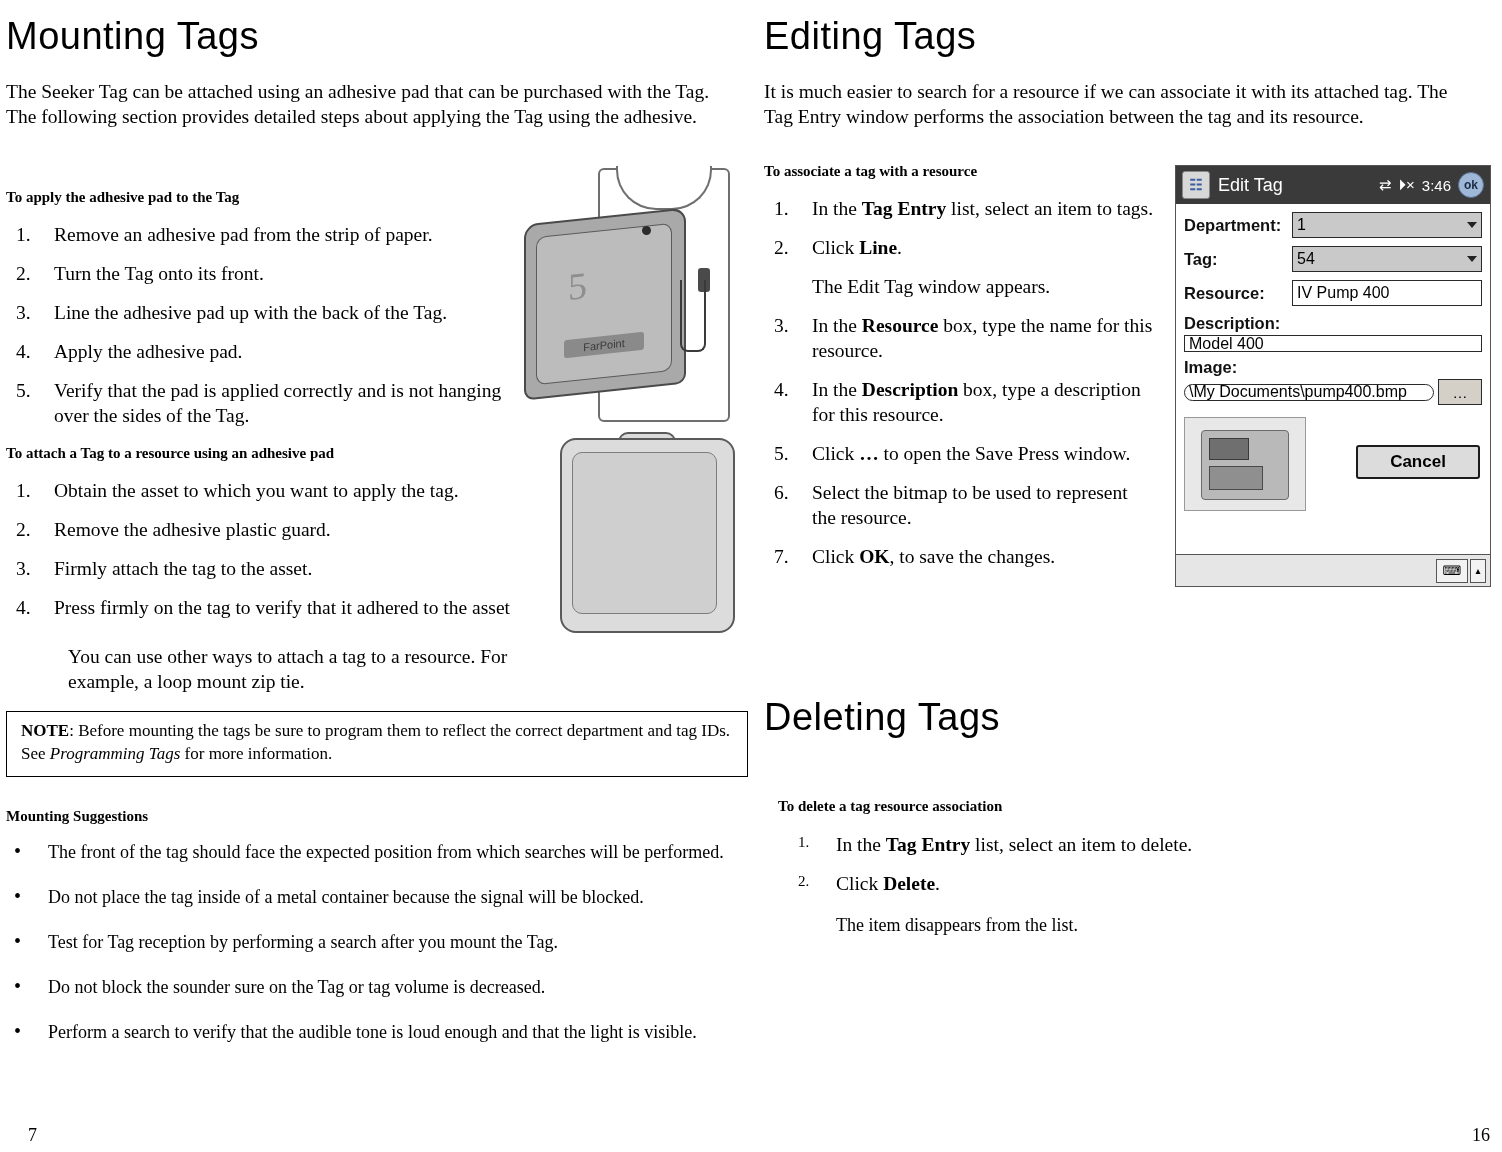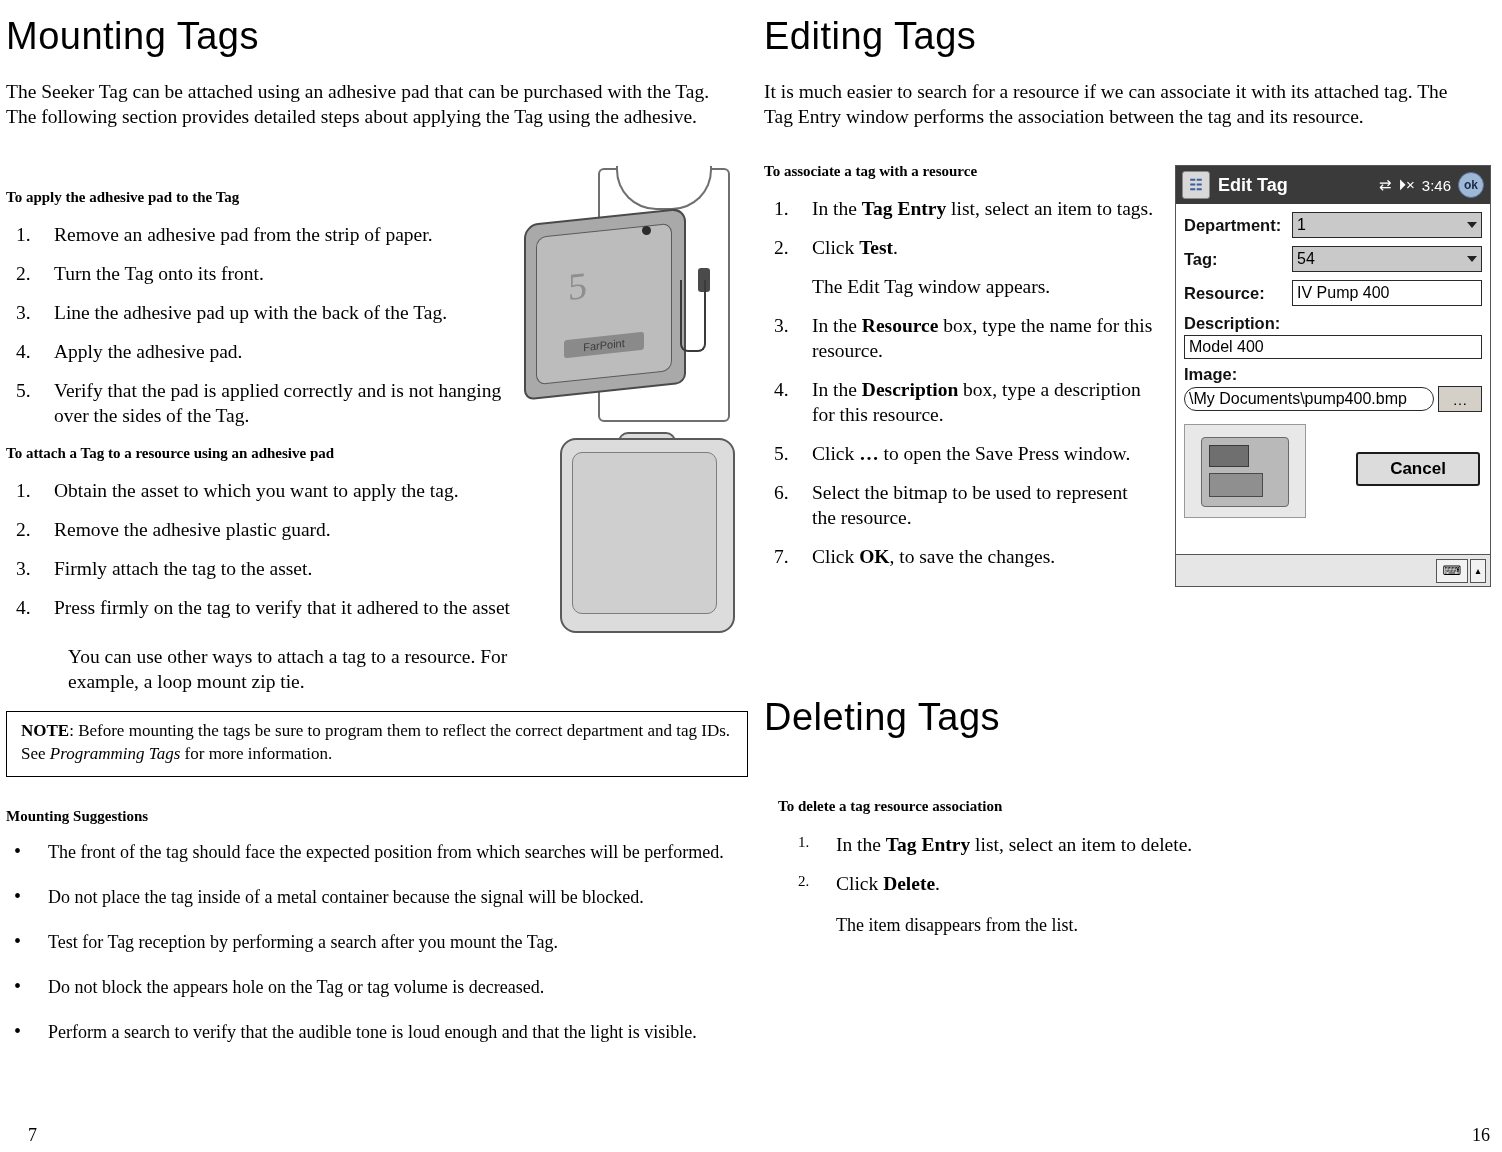--- a/index.html
+++ b/index.html
@@ -260,21 +260,21 @@
     display: flex;
     align-items: center;
     justify-content: center;
     color: #3b5fa0;
     font-size: 15px;
     font-weight: bold;
   }
   .pda .tb-title {
     margin-left: 8px;
     font-size: 18px;
-    font-weight: bold;
+    font-weight: normal;
     color: #ffffff;
   }
   .pda .tb-right {
     margin-left: auto;
     display: flex;
     align-items: center;
     gap: 7px;
     font-size: 15px;
   }
   .pda .ok-badge {
@@ -332,21 +332,21 @@
   .pda .fullrow {
     margin-bottom: 6px;
   }
   .pda .lbl-above {
     font-size: 16.5px;
     font-weight: bold;
     color: #111;
     margin-bottom: 2px;
   }
   .pda .wide-field {
-    height: 24px;
+    height: 17px;
     border: 1.5px solid #2a2a2a;
     background: #ffffff;
     display: flex;
     align-items: center;
     padding: 0 4px;
     font-size: 16px;
     box-sizing: border-box;
   }
   .pda .browse-btn {
     width: 44px; height: 26px;
@@ -498,38 +498,38 @@
     <div class="note-box" style="position:absolute;left:6px;top:698px;width:712px;">
       <span style="font-weight:bold;">NOTE</span><span>: Before mounting the tags be sure to program them to reflect the correct department and tag IDs.  See </span><span style="font-style:italic;">Programming Tags</span><span> for more information.</span>
     </div>
 
     <h2 class="subhead" style="position:absolute;left:6px;top:795px;width:400px;">Mounting Suggestions</h2>
 
     <ul class="bullets" style="position:absolute;left:6px;top:828px;width:730px;">
       <li><span class="bul">•</span><span>The front of the tag should face the expected position from which searches will be performed.</span></li>
       <li><span class="bul">•</span><span>Do not place the tag inside of a metal container because the signal will be blocked.</span></li>
       <li><span class="bul">•</span><span>Test for  Tag reception by performing a search after you mount the Tag.</span></li>
-      <li><span class="bul">•</span><span>Do not block the appears hole on the Tag or tag volume is decreased.</span></li>
+      <li><span class="bul">•</span><span>Do not block the sounder sure on the Tag or tag volume is decreased.</span></li>
       <li><span class="bul">•</span><span>Perform a search  to verify that the audible tone is loud enough and that the light is visible.</span></li>
     </ul>
 
     <div class="pagenum" style="left:28px;top:1112px;">7</div>
   </div>
 
   <div class="col-right">
 
     <h1 class="chapter-title" style="position:absolute;left:4px;top:4px;width:520px;">Editing Tags</h1>
 
     <div class="body-text" style="position:absolute;left:4px;top:66px;width:710px;">It is much easier to search for a resource if we can associate it with its attached tag. The Tag Entry window performs the association between the tag and its resource.</div>
 
     <h2 class="subhead" style="position:absolute;left:4px;top:150px;width:420px;">To associate a tag with a resource</h2>
 
     <ol class="steps rsteps" style="position:absolute;left:4px;top:184px;width:392px;">
       <li><span class="num">1.</span><span><span>In the </span><b>Tag Entry</b><span> list, select an item to tags.</span></span></li>
-      <li><span class="num">2.</span><span><span>Click </span><b>Test</b><span>.</span></span></li>
+      <li><span class="num">2.</span><span><span>Click </span><b>Line</b><span>.</span></span></li>
       <li style="padding-left:48px;list-style:none;"><span>The Edit Tag window appears.</span></li>
       <li><span class="num">3.</span><span><span>In the </span><b>Resource</b><span> box, type the name for this resource.</span></span></li>
       <li><span class="num">4.</span><span><span>In the </span><b>Description</b><span> box, type a description for this resource.</span></span></li>
       <li><span class="num">5.</span><span><span>Click </span><b>…</b><span> to open the Save Press window.</span></span></li>
       <li><span class="num">6.</span><span>Select the bitmap to be used to represent the resource.</span></li>
       <li><span class="num">7.</span><span><span>Click </span><b>OK</b><span>, to save the changes.</span></span></li>
     </ol>
 
     <h1 class="chapter-title" style="position:absolute;left:4px;top:685px;width:520px;">Deleting Tags</h1>
 

